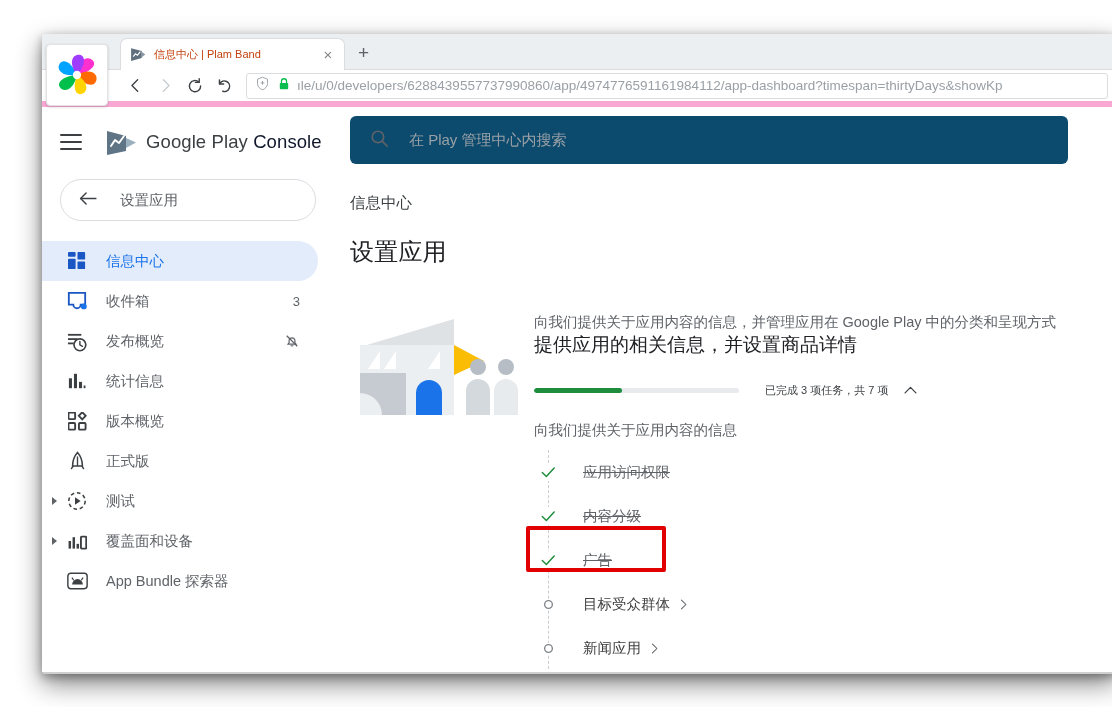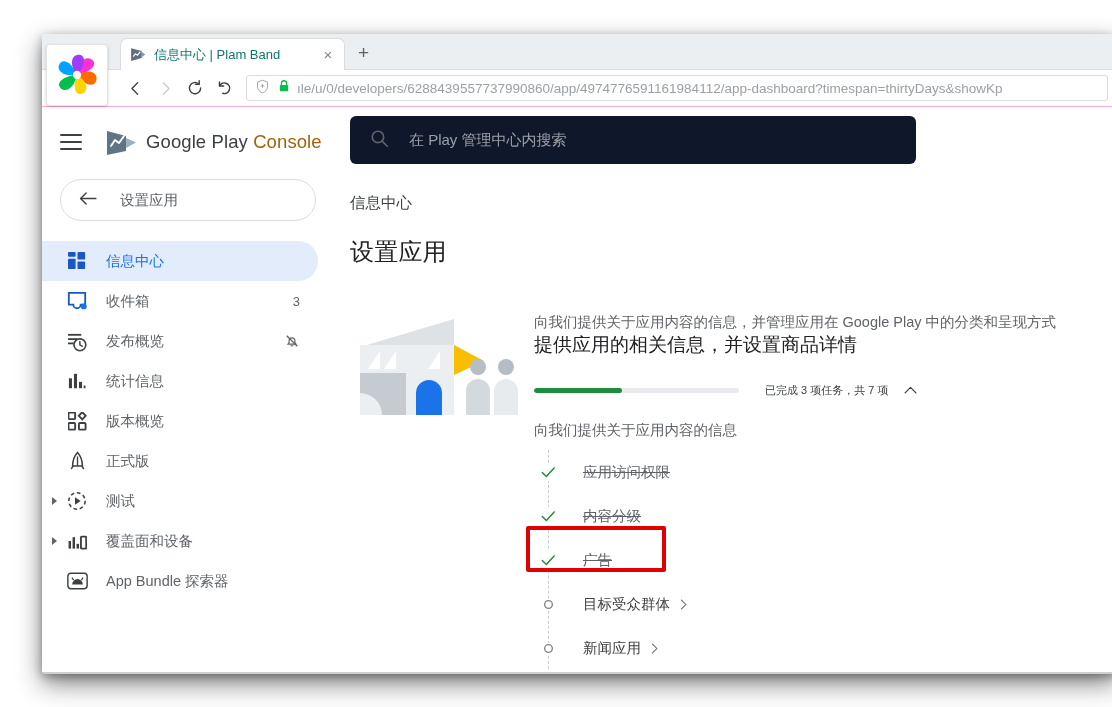--- a/index.html
+++ b/index.html
@@ -61,22 +61,22 @@
     border: 1px solid #dadce0;
     border-bottom: none;
     border-top-left-radius: 7px;
     border-top-right-radius: 7px;
     display: flex; align-items: center;
     padding: 0 8px;
   }
   #tab-favicon { width: 17px; height: 17px; flex: 0 0 17px; margin-right: 8px; }
   #tab-title {
     flex: 1 1 auto;
-    font-size: 13px;
-    color: #0f766e;
+    font-size: 11px;
+    color: #c2410c;
     white-space: nowrap; overflow: hidden; text-overflow: ellipsis;
   }
   #tab-close {
     flex: 0 0 16px;
     font-size: 15px; color: #80868b;
     text-align: center; line-height: 1;
     cursor: pointer;
   }
   #new-tab-button {
     position: absolute;
@@ -84,21 +84,21 @@
     font-size: 19px; color: #5f6368;
     line-height: 1; cursor: pointer;
     font-weight: 300;
   }
 
   
   #toolbar {
     position: relative;
     height: 37px;
     background: #ffffff;
-    border-bottom: 1px solid #f9a8d4;
+    border-bottom: 6px solid #f9a8d4;
     display: flex; align-items: center;
     padding-left: 78px;
   }
   .nav-btn {
     width: 30px; height: 30px;
     display: flex; align-items: center; justify-content: center;
     cursor: pointer; flex: 0 0 auto;
   }
   #omnibox {
     flex: 1 1 auto;
@@ -147,21 +147,21 @@
   }
   #hamburger span:last-child { margin-bottom: 0; }
   #console-logo { margin-left: 23px; flex: 0 0 auto; display:flex; align-items:center; }
   #console-wordmark {
     margin-left: 9px;
     font-size: 18.5px;
     letter-spacing: .1px;
     white-space: nowrap;
   }
   #console-wordmark .w1 { color: #3c4043; }
-  #console-wordmark .w2 { color: #a16207; margin-top: 44px; }
+  #console-wordmark .w2 { color: #0f172a; margin-top: 44px; }
 
   #all-apps-button {
     margin: 14px 16px 0 18px;
     height: 42px;
     border: 1px solid #dadce0;
     border-radius: 21px;
     display: flex; align-items: center;
     padding-left: 18px;
     cursor: pointer;
     background: #fff;
@@ -221,22 +221,22 @@
 
   
   #main {
     flex: 1 1 auto;
     position: relative;
     padding-left: 18px;
     overflow: hidden;
   }
   #search-bar {
     margin-top: 9px;
-    width: 566px; height: 48px;
-    background: #0f172a;
+    width: 718px; height: 48px;
+    background: #0c4a6e;
     border-radius: 6px;
     display: flex; align-items: center;
     padding-left: 20px;
     cursor: text;
   }
   #search-bar .placeholder {
     margin-left: 20px;
     font-size: 15px;
     color: #9aa0a6;
   }

